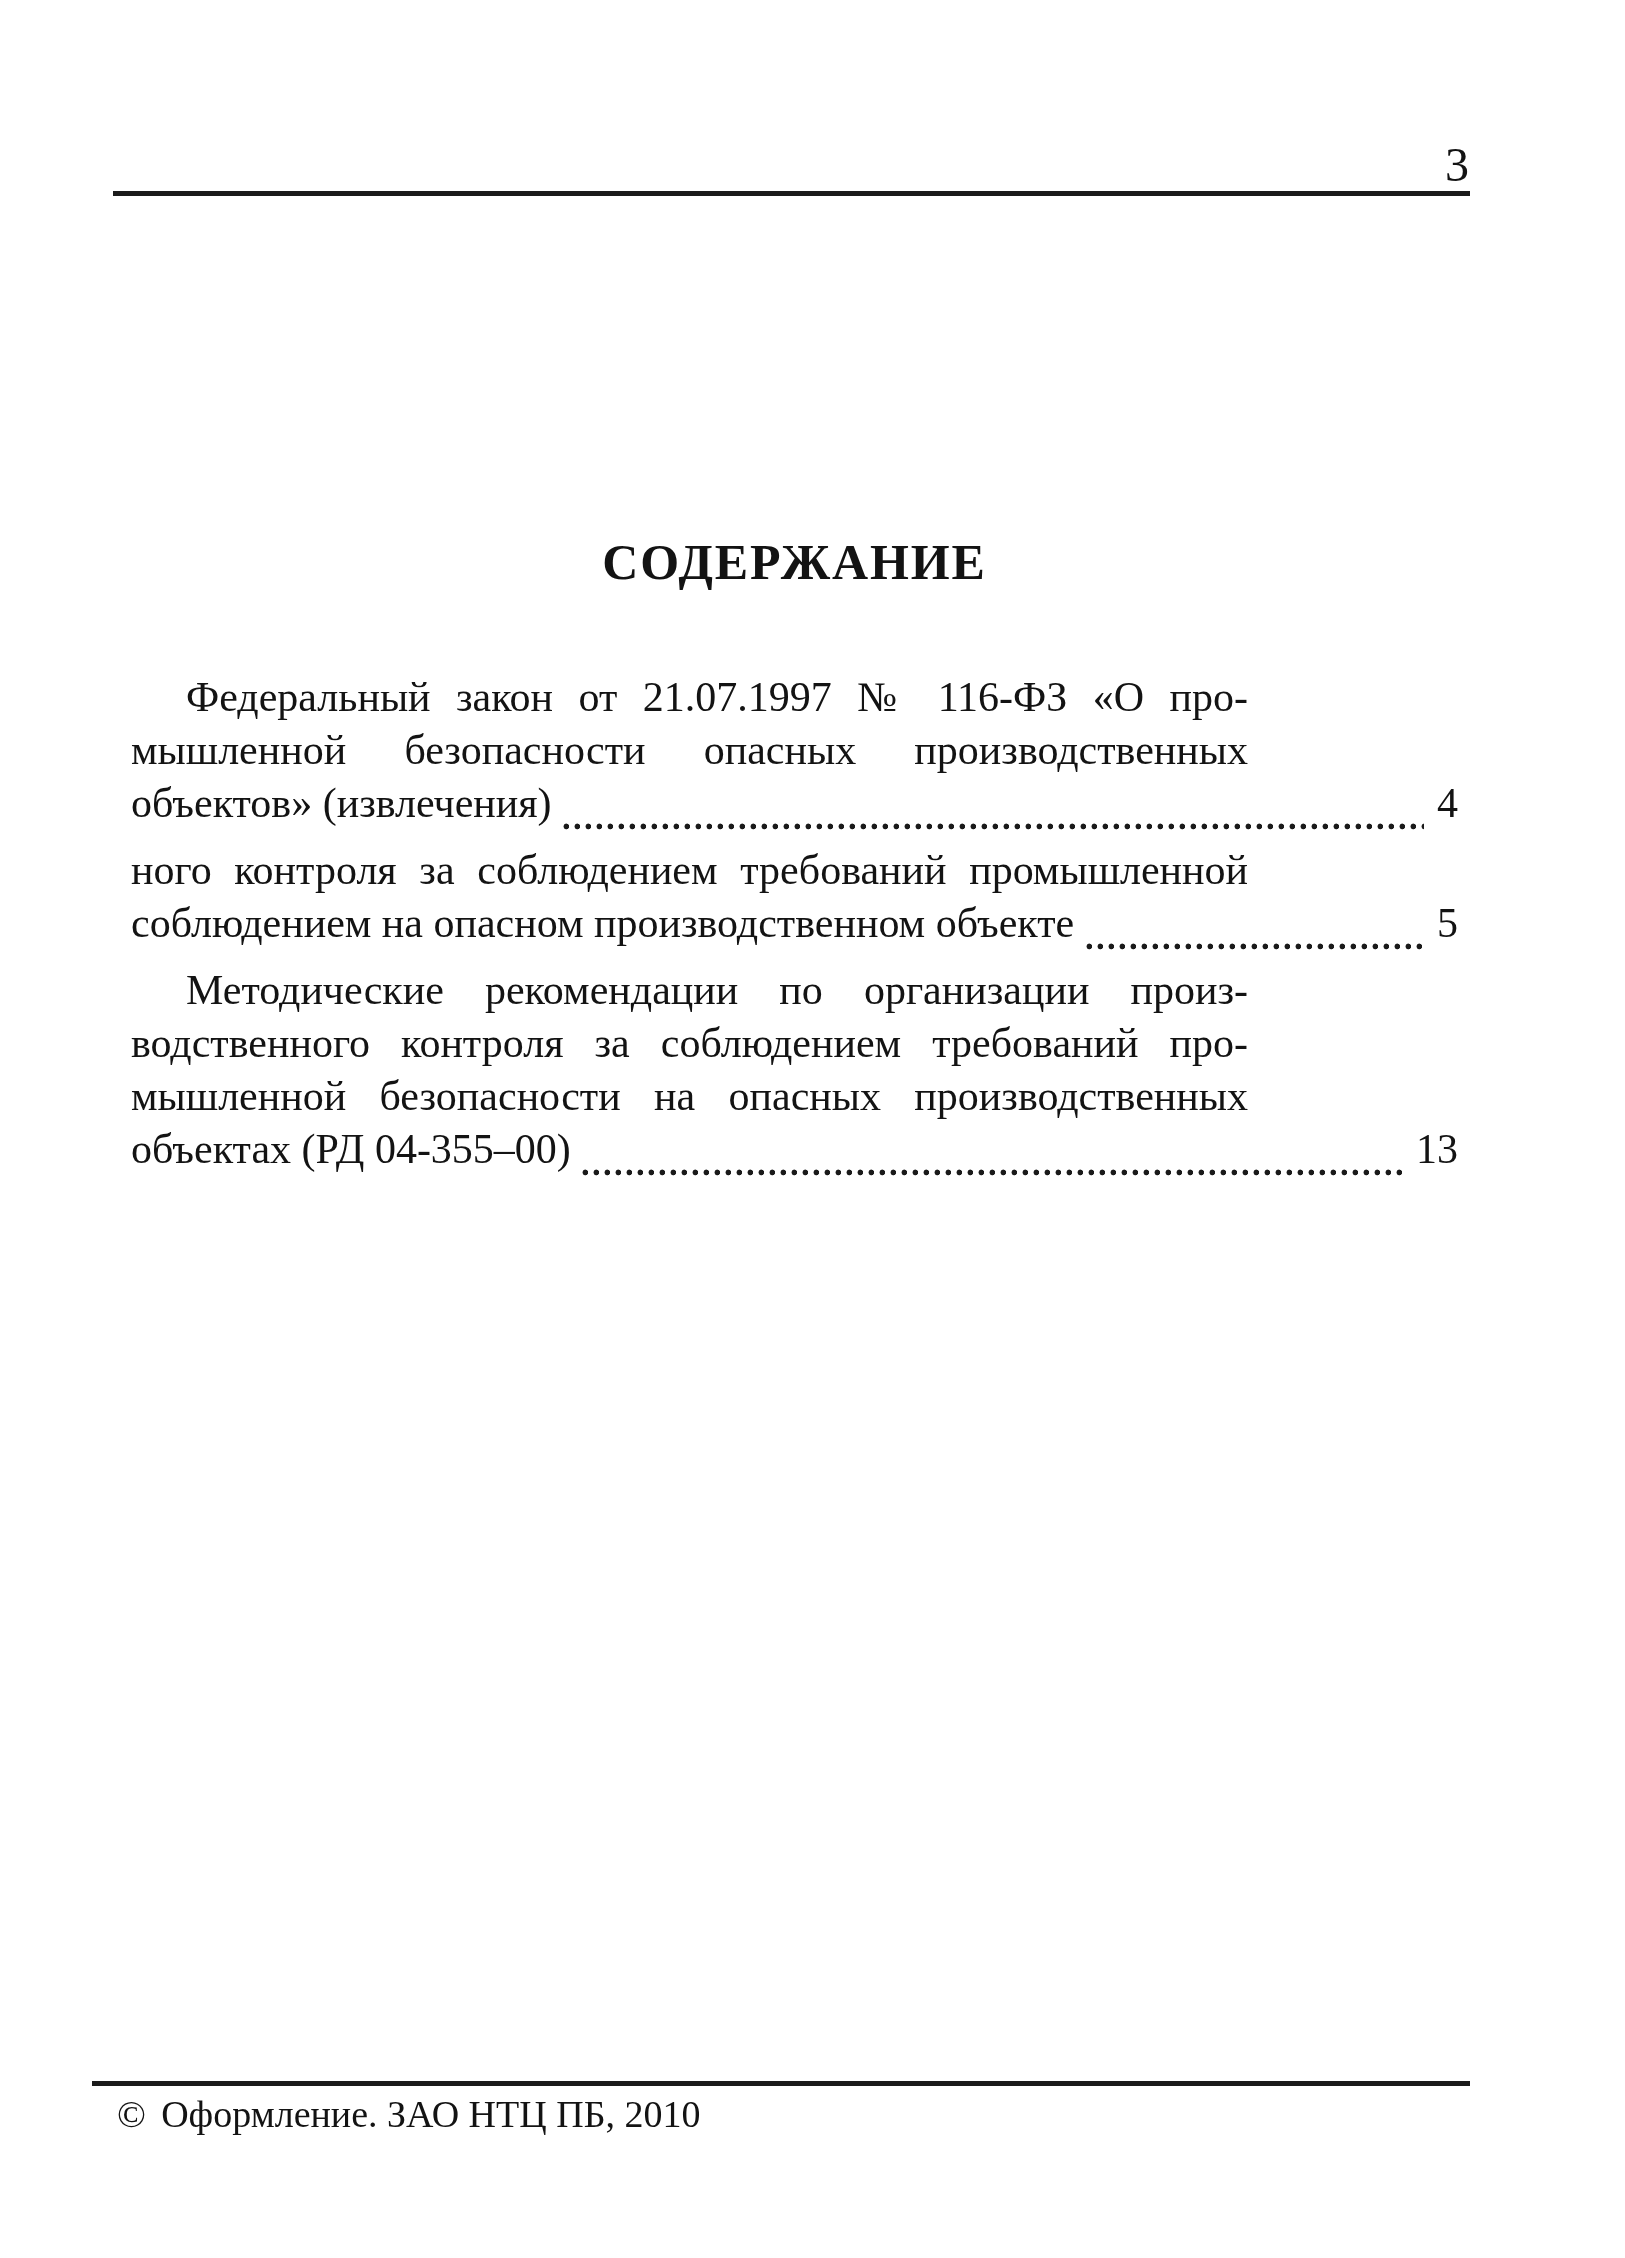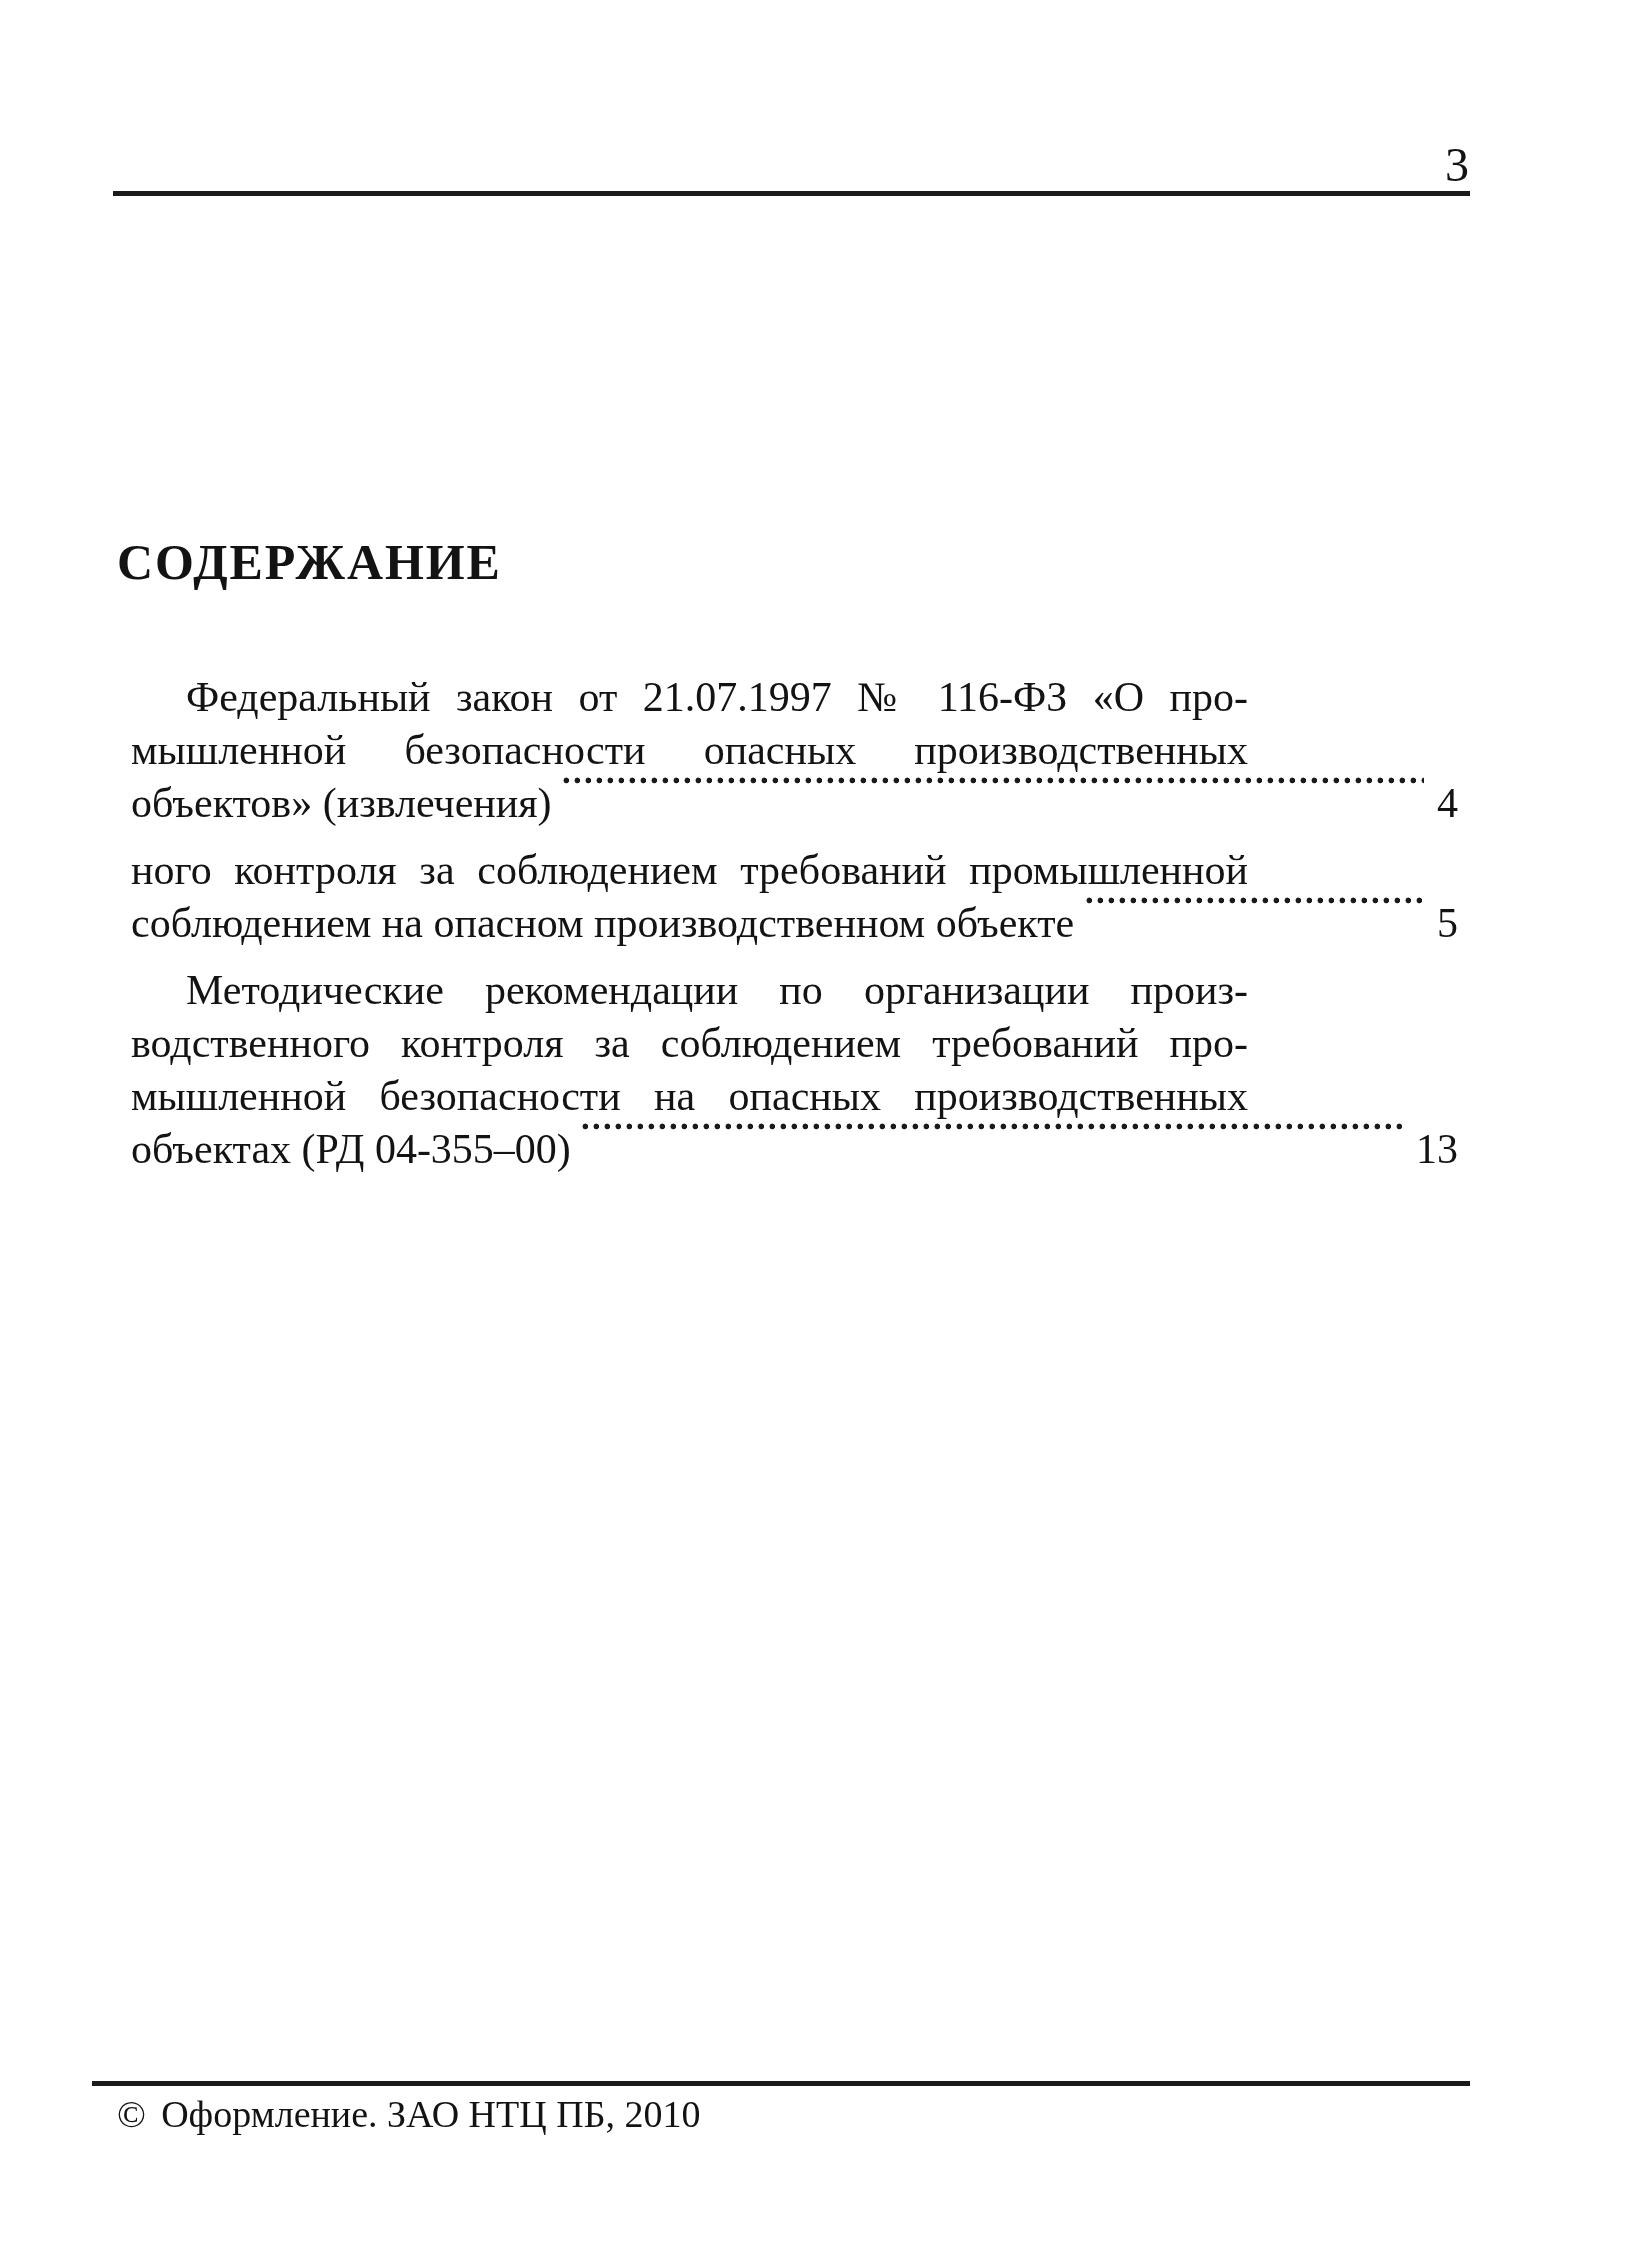--- a/index.html
+++ b/index.html
@@ -40,20 +40,21 @@
     top: 2081px;
     width: 1378px;
     height: 4.8px;
   }
   .toc-heading {
     position: absolute;
     left: 117px;
     top: 535px;
     width: 1355px;
     margin: 0;
+    text-align: center;
     font-size: 50px;
     font-weight: bold;
     letter-spacing: 1.9px;
     line-height: 1.1;
   }
   .toc {
     position: absolute;
     left: 117px;
     top: 657px;
     width: 1355px;
@@ -66,21 +67,21 @@
   .toc-line {
     text-align: justify;
     text-align-last: justify;
     padding-right: 210px; 
   }
   .toc-line.indent {
     text-indent: 55px;
   }
   .toc-last {
     display: flex;
-    align-items: flex-start;
+    align-items: flex-end;
   }
   .toc-last .t {
     white-space: nowrap;
     flex: 0 0 auto;
   }
   .leader {
     flex: 1 1 auto;
     min-width: 42px;
     height: 6.7px;
     margin: 0 13.4px 0 11.5px;

